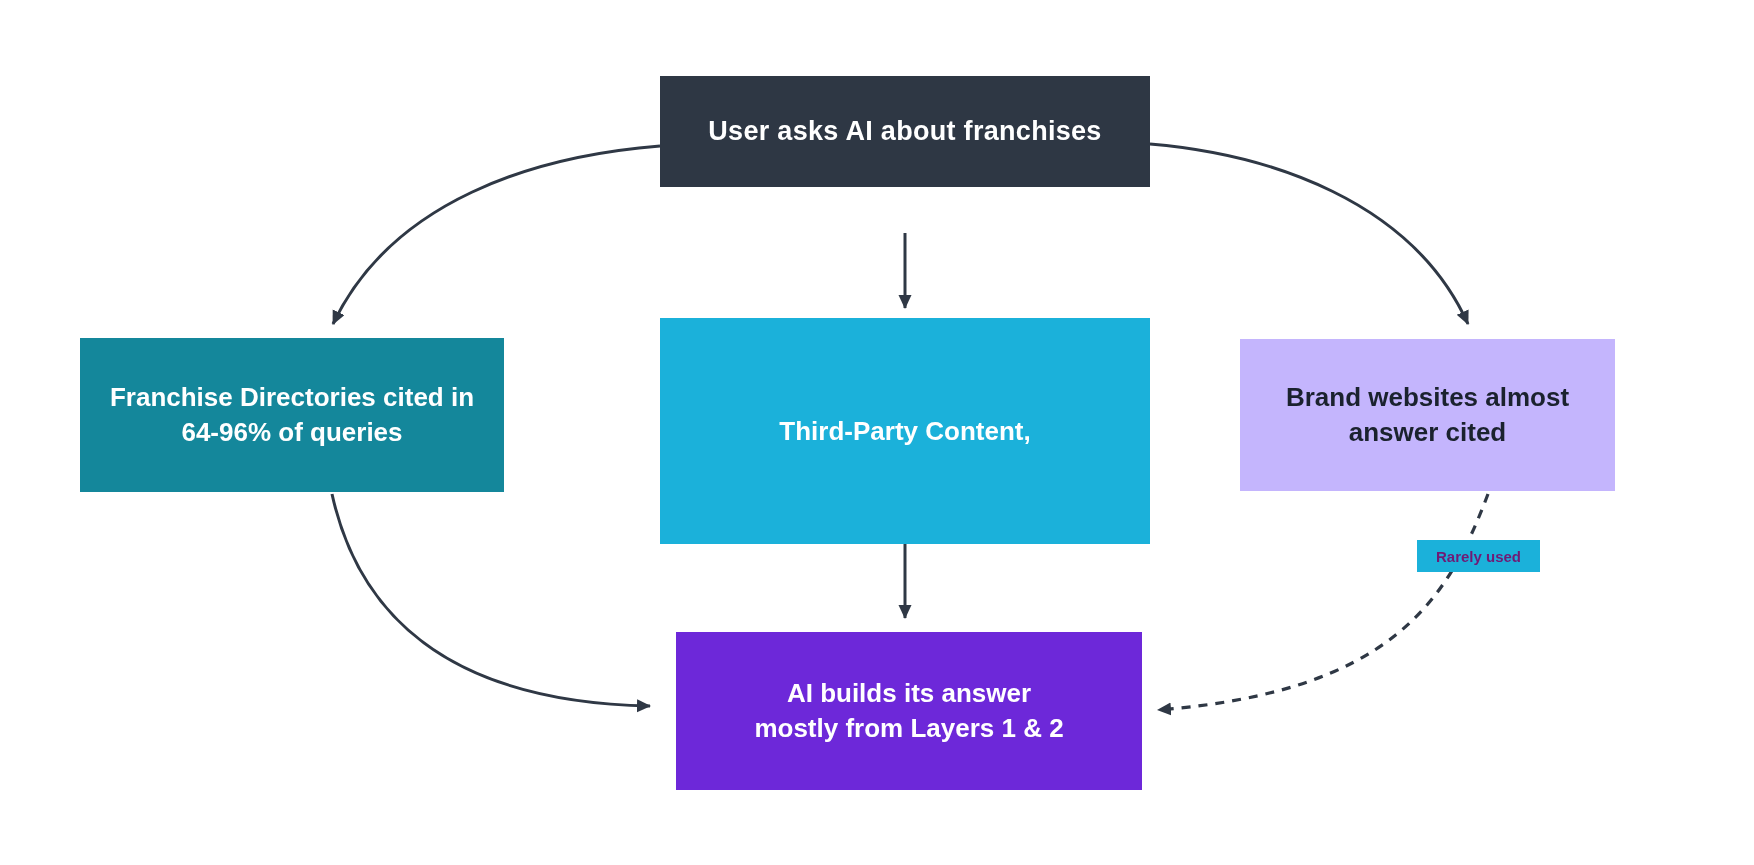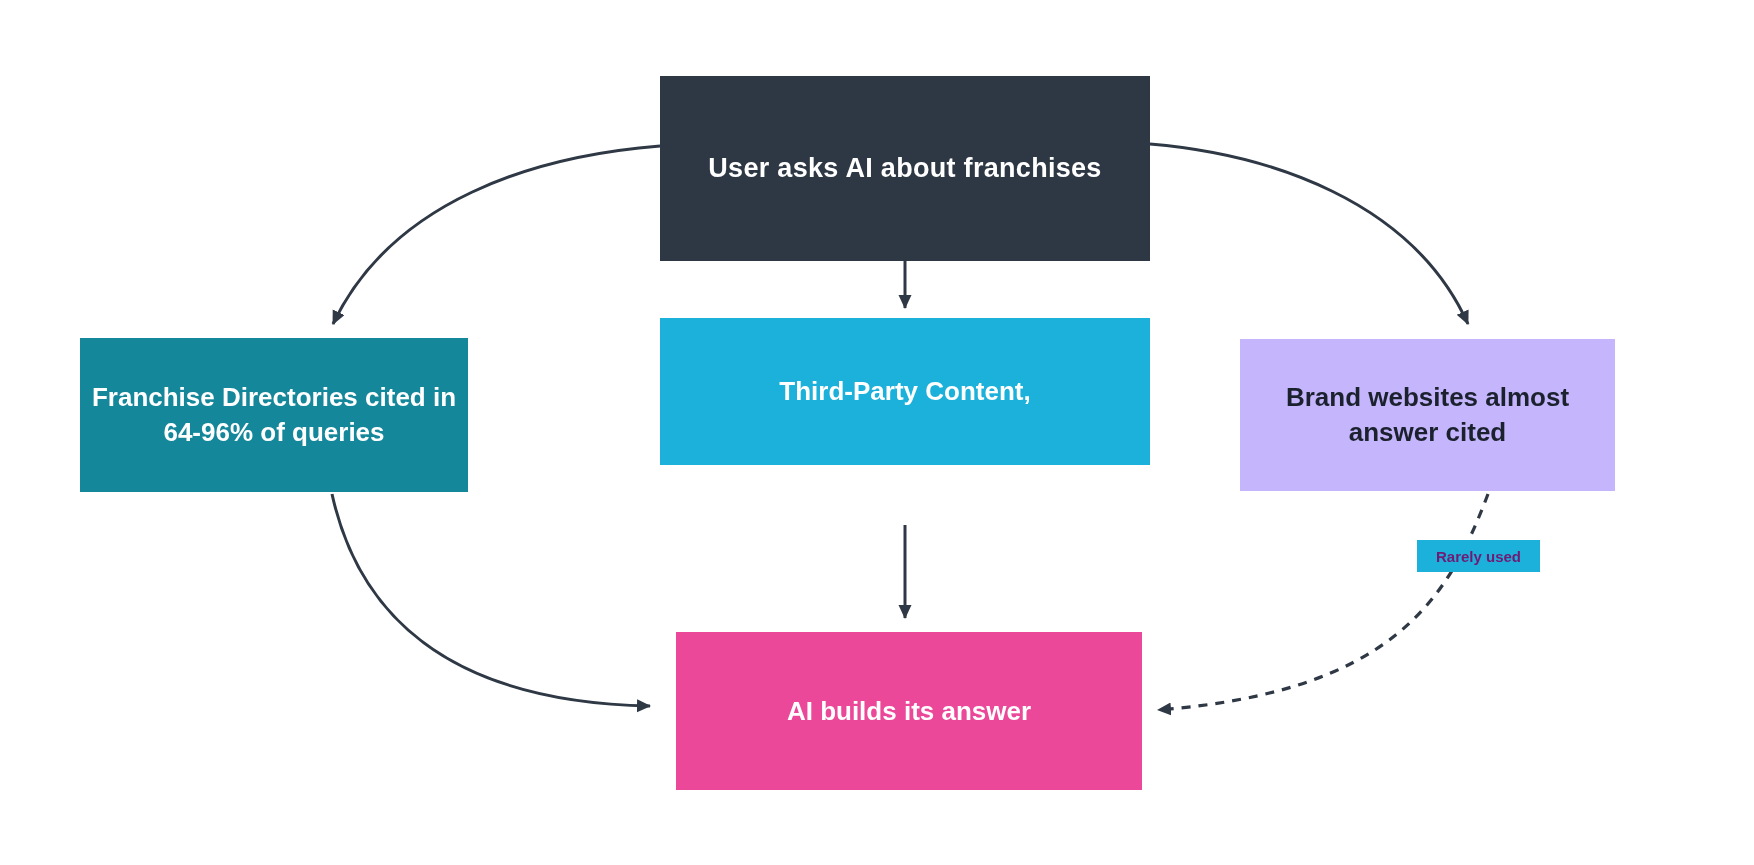--- a/index.html
+++ b/index.html
@@ -22,39 +22,39 @@
     position: absolute;
     display: flex; flex-direction: column;
     align-items: center; justify-content: center;
     text-align: center;
     font-weight: 700;
     line-height: 1.33;
   }
   .node .line { display: block; white-space: nowrap; }
 
   .node-top {
-    left: 660px; top: 76px; width: 490px; height: 185px;
+    left: 660px; top: 76px; width: 490px; height: 111px;
     background: #2E3744; color: #ffffff; font-size: 27px;
     letter-spacing: 0.3px;
   }
   .node-left {
-    left: 80px; top: 338px; width: 388px; height: 154px;
+    left: 80px; top: 338px; width: 424px; height: 154px;
     background: #14879B; color: #ffffff; font-size: 26px;
   }
   .node-center {
-    left: 660px; top: 318px; width: 490px; height: 147px;
+    left: 660px; top: 318px; width: 490px; height: 226px;
     background: #1BB1DA; color: #ffffff; font-size: 26px;
   }
   .node-right {
     left: 1240px; top: 339px; width: 375px; height: 152px;
     background: #c4b5fd; color: #1B222E; font-size: 26px;
   }
   .node-bottom {
     left: 676px; top: 632px; width: 466px; height: 158px;
-    background: #ec4899; color: #ffffff; font-size: 26px;
+    background: #6d28d9; color: #ffffff; font-size: 26px;
   }
   .badge {
     position: absolute;
     left: 1417px; top: 540px; width: 123px; height: 32px;
     background: #1BB1DA; color: #701a75;
     display: flex; align-items: center; justify-content: center;
     font-size: 15px; font-weight: 700; white-space: nowrap;
   }
   .arrow-path {
     fill: none; stroke: #2F3845; stroke-width: 3px;
@@ -95,19 +95,20 @@
     <span class="line">Third-Party Content,</span>
   </div>
 
   <div class="node node-right">
     <span class="line">Brand websites almost</span>
     <span class="line">answer cited</span>
   </div>
 
   <div class="node node-bottom">
     <span class="line">AI builds its answer</span>
+    <span class="line">mostly from Layers 1 &amp; 2</span>
   </div>
 
   <div class="badge">
     <span>Rarely used</span>
   </div>
 
 </div>
 
 </body></html>

